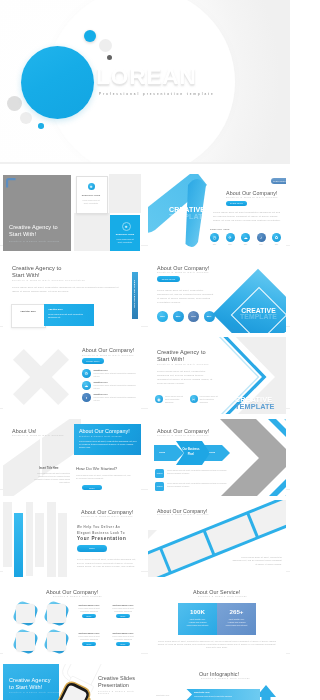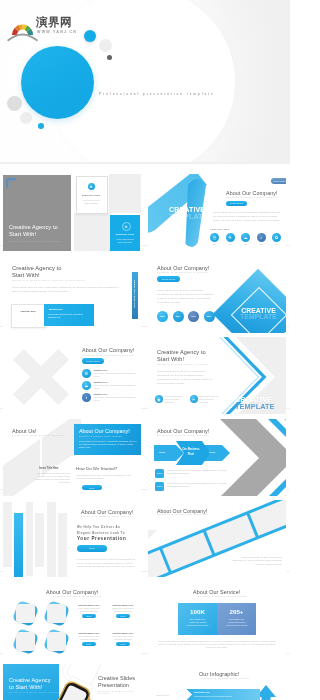--- a/index.html
+++ b/index.html
@@ -48,37 +48,23 @@
 
   <div class="dot" style="left:7px;top:96px;width:15px;height:15px;background:#dedede;"></div>
   <div class="dot" style="left:20px;top:112px;width:12px;height:12px;background:#ededed;"></div>
   <div class="dot" style="left:38px;top:123px;width:5.5px;height:5.5px;background:#1fafe6;"></div>
   <div class="dot" style="left:84px;top:30px;width:12px;height:12px;background:#15ade8;box-shadow:0 1px 3px rgba(0,0,0,.18);"></div>
   <div class="dot" style="left:99px;top:39px;width:13px;height:13px;background:#eeeeee;"></div>
   <div class="dot" style="left:107px;top:55px;width:5px;height:5px;background:#646464;"></div>
 
   <div class="bigcircle"></div>
 
+  <div class="title">LOREAN</div>
   <div class="subtitle">Professional presentation template</div>
 
-  <div style="position:absolute;left:5px;top:14px;width:80px;height:26px;">
-    <svg width="34" height="28" viewBox="0 0 34 28" style="position:absolute;left:2px;top:0;">
-      <g transform="translate(15.5,21)">
-        <path d="M -10.6 0 A 10.6 10.6 0 0 1 -7.9 -7.05 L -4.1 -3.45 A 5.5 5.5 0 0 0 -5.5 0 Z" fill="#c0392b"></path>
-        <path d="M -7.9 -7.05 A 10.6 10.6 0 0 1 -3.7 -9.93 L -1.9 -5.15 A 5.5 5.5 0 0 0 -4.1 -3.45 Z" fill="#dd7b28"></path>
-        <path d="M -3.7 -9.93 A 10.6 10.6 0 0 1 0.2 -10.6 L 0.1 -5.5 A 5.5 5.5 0 0 0 -1.9 -5.15 Z" fill="#eda322"></path>
-        <path d="M 0.2 -10.6 A 10.6 10.6 0 0 1 4.45 -9.6 L 2.4 -4.95 A 5.5 5.5 0 0 0 0.1 -5.5 Z" fill="#f0c41b"></path>
-        <path d="M 4.45 -9.6 A 10.6 10.6 0 0 1 8.3 -6.6 L 4.2 -3.3 A 5.5 5.5 0 0 0 2.4 -4.95 Z" fill="#5ba345"></path>
-        <path d="M 8.3 -6.6 A 10.6 10.6 0 0 1 10.6 0 L 5.5 0 A 5.5 5.5 0 0 0 4.2 -3.3 Z" fill="#2e8f87"></path>
-      </g>
-      <path d="M 1.2 26.2 Q 15.5 14.6 29.8 26.2" stroke="#9d9d9d" stroke-width="1.9" fill="none" stroke-linecap="round"></path>
-    </svg>
-    <div style="position:absolute;left:31px;top:1px;font-size:11.6px;font-weight:700;color:#4d4d4d;letter-spacing:.4px;white-space:nowrap;font-family:'DejaVu Sans',sans-serif;">演界网</div>
-    <div style="position:absolute;left:32px;top:15.5px;font-size:3.6px;font-weight:700;color:#9b9b9b;letter-spacing:1.25px;white-space:nowrap;">WWW.YANJ.CN</div>
-  </div>
   <div class="hdr-botline"></div>
 </div>
 
 <div class="grid">
 
 <div class="row">
   <div class="rowline"></div>
 
   <div class="sl a">
     <div class="si" style="left:0;top:1px;width:68px;height:76px;background:#929292;"></div>

